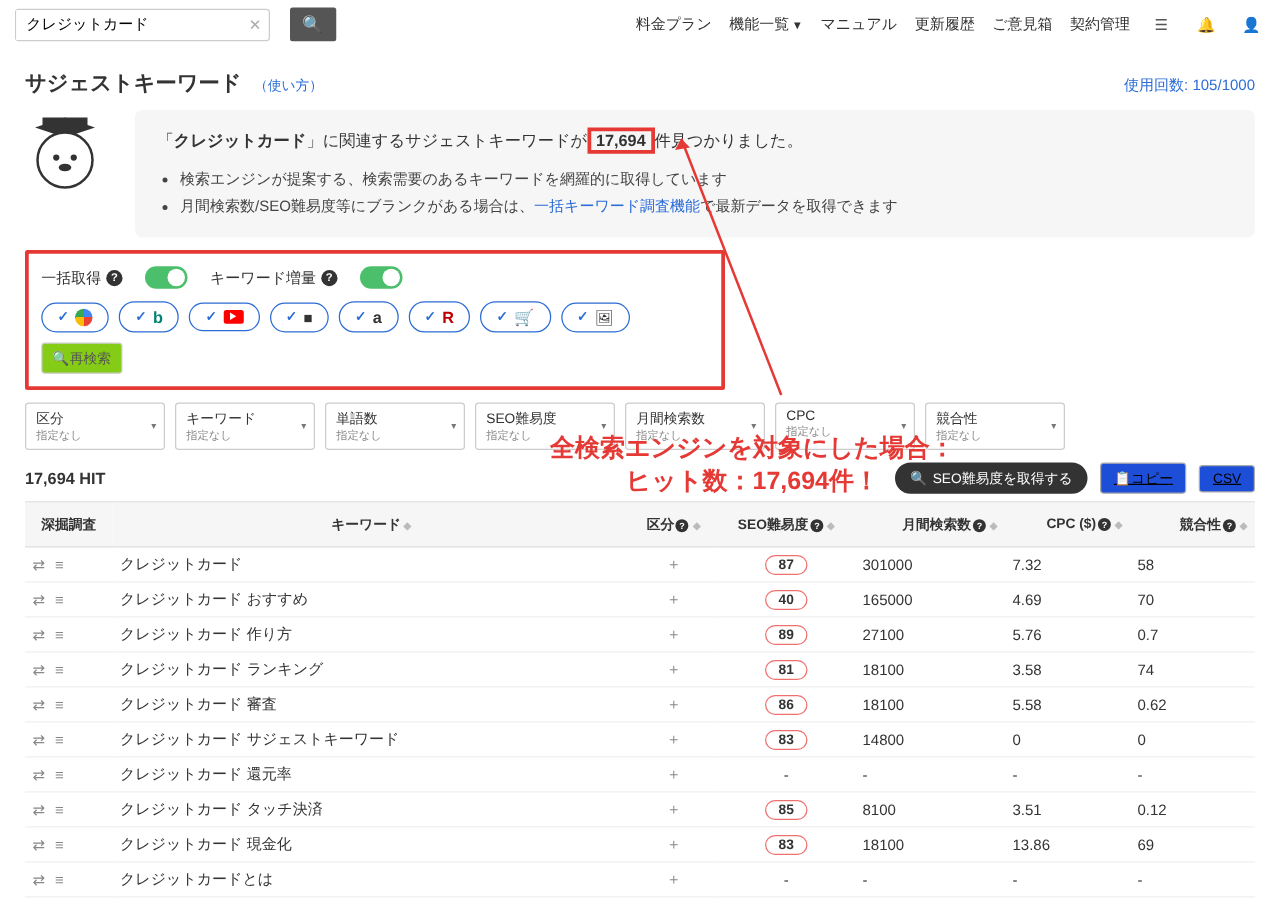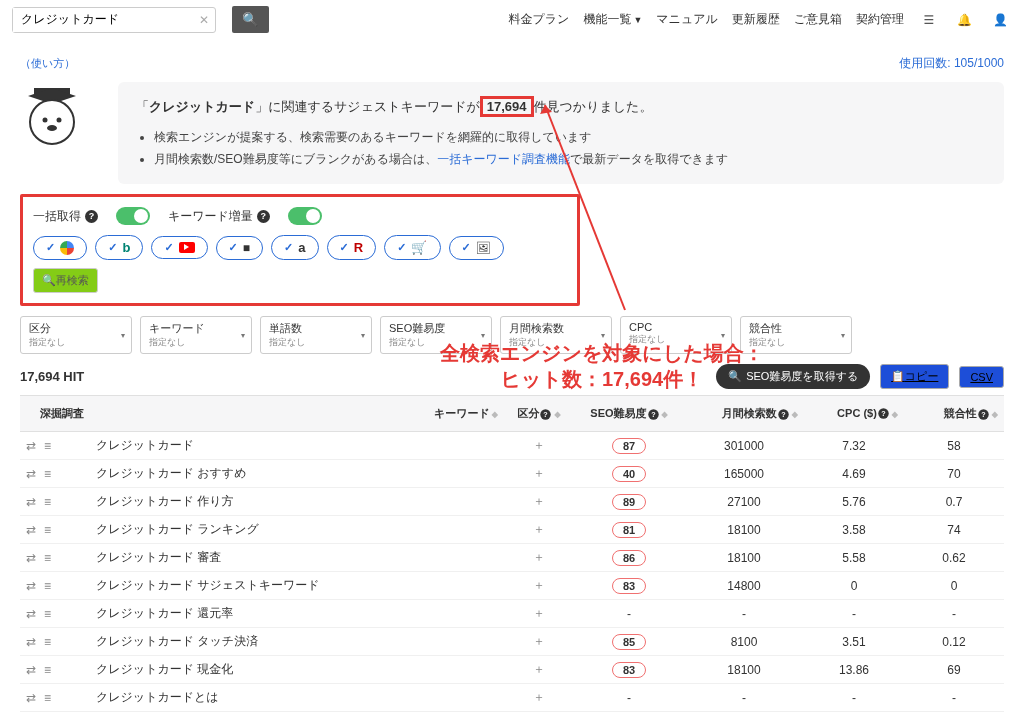--- a/index.html
+++ b/index.html
@@ -13,21 +13,21 @@
 .nav-item { color: #333; cursor: pointer; font-size: 12px; }
 .nav-item .chev { font-size: 9px; margin-left: 2px; }
 .icon-btn { width: 22px; height: 22px; display: inline-flex; align-items: center; justify-content: center; cursor: pointer; color: #555; }
 
 .page { padding: 8px 20px; }
 .page-title-row { display: flex; align-items: baseline; gap: 10px; margin: 8px 0 10px; }
 .page-title { font-size: 17px; font-weight: 700; }
 .usage-link { font-size: 11px; color: #2b6cd6; cursor: pointer; }
 .usage-count { margin-left: auto; font-size: 12px; color: #2b6cd6; }
 
-.intro { display: flex; gap: 28px; margin-bottom: 10px; }
+.intro { display: flex; gap: 18px; margin-bottom: 10px; }
 .mascot { width: 70px; height: 70px; flex-shrink: 0; }
 .intro-box { flex: 1; background: #f6f6f7; border-radius: 6px; padding: 14px 18px; font-size: 12px; }
 .intro-main { font-size: 13px; margin-bottom: 10px; }
 .intro-main strong { font-weight: 700; }
 .intro-box ul { list-style: disc; padding-left: 18px; line-height: 1.8; color: #444; }
 .inline-link { color: #2b6cd6; cursor: pointer; }
 
 .red-box { border: 3px solid #e53935; border-radius: 2px; padding: 10px; margin-bottom: 10px; width: 560px; }
 .toggle-row { display: flex; align-items: center; gap: 18px; margin-bottom: 10px; }
 .toggle-label { display: flex; align-items: center; gap: 4px; font-size: 12px; }
@@ -47,26 +47,26 @@
 
 .results-row { display: flex; align-items: center; gap: 10px; margin-bottom: 6px; position: relative; }
 .hit-count { font-weight: 700; font-size: 13px; }
 .dark-btn { margin-left: auto; background: #333; color: #fff; border: none; border-radius: 14px; padding: 5px 12px; font-size: 11px; cursor: pointer; display: inline-flex; align-items: center; gap: 4px; }
 .outline-btn { border: 1px solid #aaa; background: #1d4ed8; border-radius: 3px; padding: 4px 10px; font-size: 11px; cursor: pointer; text-decoration: underline; }
 
 .anno { position: absolute; left: 420px; top: -24px; color: #e53935; font-size: 20px; font-weight: 700; line-height: 1.3; text-align: center; pointer-events: none; white-space: nowrap; z-index: 10; }
 .anno-line { position: absolute; pointer-events: none; }
 
 table { width: 100%; border-collapse: collapse; font-size: 12px; }
-thead th { background: #f6f6f7; border-top: 1px solid #e0e0e0; border-bottom: 1px solid #e0e0e0; padding: 10px 6px; font-weight: 600; text-align: right; font-size: 11px; }
+thead th { background: #f6f6f7; border-top: 1px solid #e0e0e0; border-bottom: 1px solid #e0e0e0; padding: 10px 6px; font-weight: 600; text-align: center; font-size: 11px; }
 thead th.r { text-align: right; }
 thead th.c { text-align: center; }
 .sort { color: #bbb; font-size: 8px; margin-left: 2px; vertical-align: middle; }
 tbody td { padding: 5px 6px; border-bottom: 1px solid #f0f0f0; }
-tbody td.r { text-align: center; }
+tbody td.r { text-align: left; }
 tbody td.c { text-align: center; }
 .row-icons { display: inline-flex; gap: 8px; color: #888; }
 .seo-pill { display: inline-block; min-width: 34px; padding: 1px 8px; border: 1.5px solid #f07070; border-radius: 12px; text-align: center; font-size: 11px; font-weight: 600; color: #333; }
 .plus { color: #888; }
 
 
 .logo-g { background: conic-gradient(#4285F4 0 25%, #EA4335 0 50%, #FBBC05 0 75%, #34A853 0 100%); width: 14px; height: 14px; border-radius: 50%; display:inline-block; }
 .logo-b { color:#008373; font-weight:bold; font-size:13px; }
 .logo-y { width:16px; height:11px; background:#f00; border-radius:2px; display:inline-block; position:relative; }
 .logo-y::after { content:""; position:absolute; left:5px; top:2px; border-left:5px solid #fff; border-top:3.5px solid transparent; border-bottom:3.5px solid transparent; }
@@ -96,20 +96,21 @@
   <span class="nav-item">ご意見箱</span>
   <span class="nav-item">契約管理</span>
   <span class="icon-btn">☰</span>
   <span class="icon-btn">🔔</span>
   <span class="icon-btn">👤</span>
 </div>
 
 <div class="page">
 
   <div class="page-title-row">
+    <span class="page-title">サジェストキーワード</span>
     <span class="usage-link">（使い方）</span>
     <span class="usage-count">使用回数: 105/1000</span>
   </div>
 
   <div class="intro" style="position:relative;">
     <svg class="mascot" viewBox="0 0 70 70">
       <rect x="14" y="6" width="36" height="8" fill="#333"></rect>
         <polygon points="32,6 56,14 32,22 8,14" fill="#333"></polygon>
       <circle cx="32" cy="40" r="22" fill="#fff" stroke="#333" stroke-width="2"></circle>
       <circle cx="25" cy="38" r="2.5" fill="#333"></circle>

